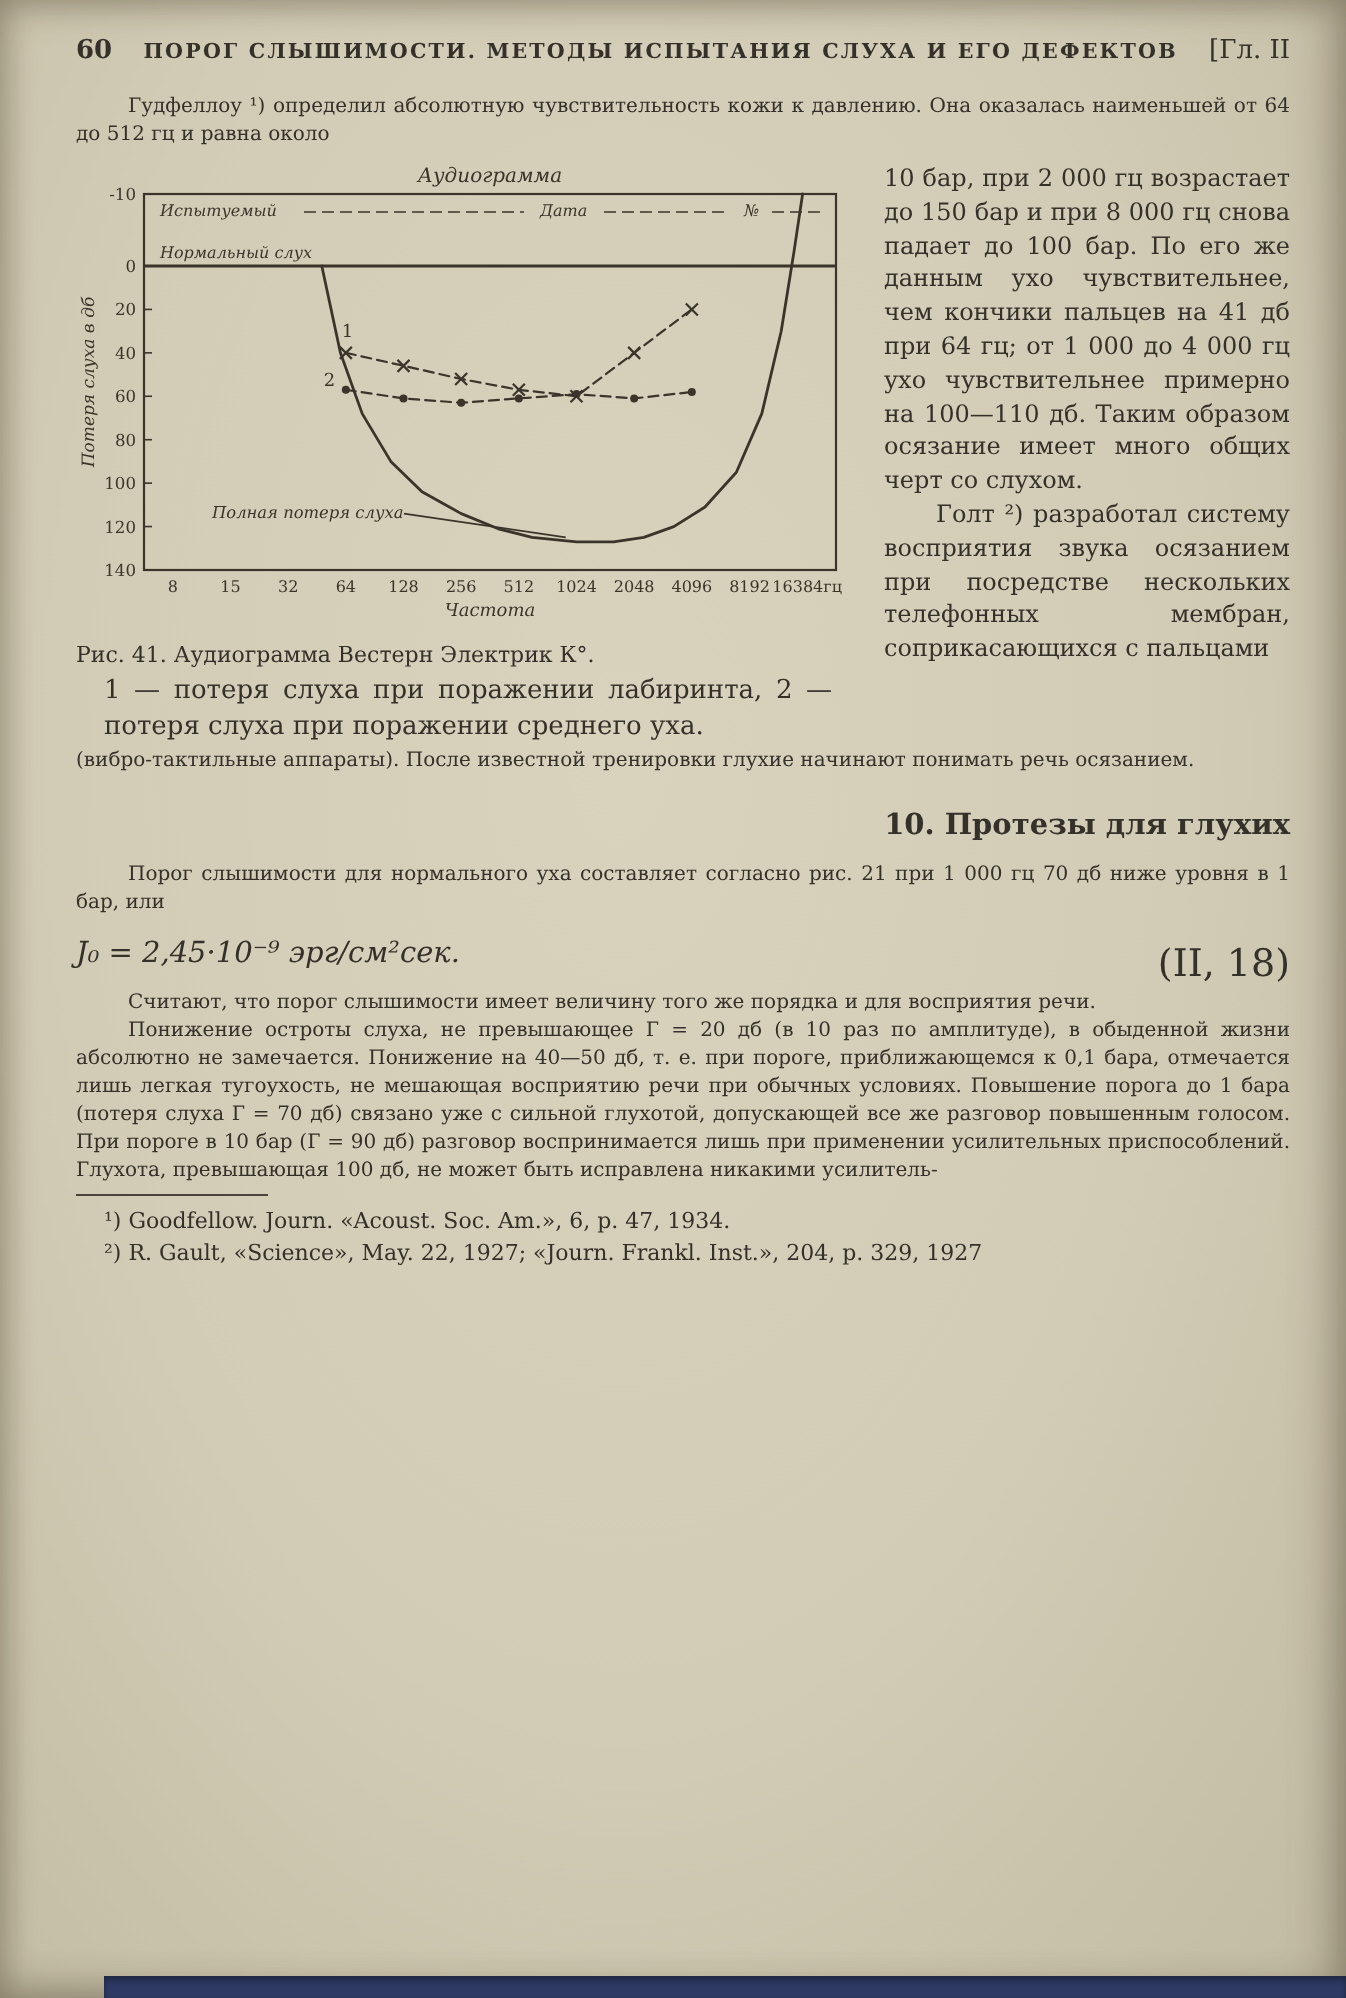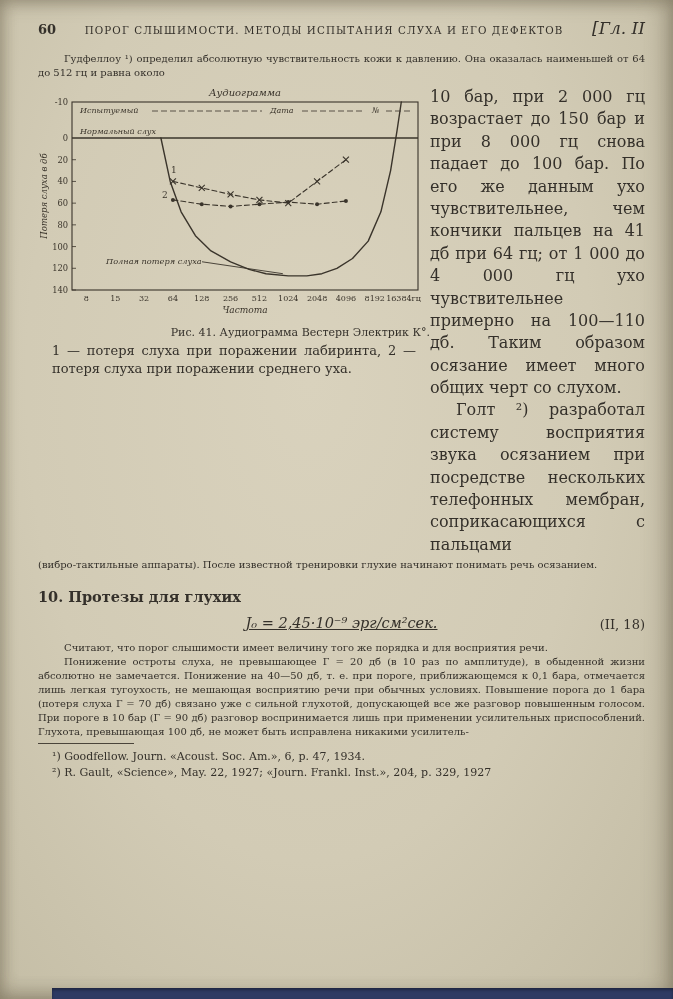--- a/index.html
+++ b/index.html
@@ -10,34 +10,34 @@
     color:#34302a;
     position:relative;
     overflow:hidden;
   }
   .vignette { position:absolute; inset:0; pointer-events:none;
     box-shadow: inset -10px 0 22px rgba(80,70,50,.28), inset 6px 0 14px rgba(80,70,50,.15),
                 inset 0 -8px 16px rgba(80,70,50,.18), inset 0 6px 12px rgba(80,70,50,.12); }
   .page { padding:18px 28px 0 38px; position:relative; }
   .running-head { display:flex; align-items:baseline; margin-bottom:14px; }
   .pg-num { font-weight:bold; font-size:13px; }
-  .head-title { flex:1; text-align:center; letter-spacing:1.1px; font-weight:normal; font-size:10.3px; }
-  .chap { font-size:17px;font-style:italic; }
+  .head-title { flex:1; text-align:center; letter-spacing:1.1px; font-weight:bold; font-size:10.3px; }
+  .chap { font-size:13px; }
   .para { font-size:10px; line-height:1.4; text-align:justify; hyphens:auto; }
   .indent { text-indent:26px; }
-  .fig-row { display:flex; margin:6px 0 2px; }
+  .fig-row { display:flex; gap:12px; margin:6px 0 2px; }
   .audiogram { width:392px; flex:0 0 auto; }
-  .fig-caption { font-size:11px; text-align:right; margin-top:4px; }
+  .fig-caption { font-size:11px; text-align:left; margin-top:4px; }
   .fig-legend { font-size:13px; line-height:1.35; text-align:justify; margin:3px 14px 0; }
   .right-col { flex:1; min-width:0; }
-  .right-col .para { font-size:16px; line-height:1.4; }
-  .section-heading { font-size:14.5px; font-weight:bold; text-align:left; margin:16px 0 10px; }
-  .formula { position:relative; text-align:center; font-size:14.5px; margin:10px 0;text-decoration:underline; }
+  .right-col .para { font-size:12px; line-height:1.4; }
+  .section-heading { font-size:14.5px; font-weight:bold; text-align:right; margin:16px 0 10px; }
+  .formula { position:relative; text-align:left; font-size:14.5px; margin:10px 0; }
   .formula-body { font-style:italic; }
-  .formula-num { position:absolute; right:0; top:2px; font-size:13px; }
+  .formula-num { position:absolute; right:0; top:2px; font-size:19px; }
   .footnotes { margin-top:4px; }
   .fn-rule { width:96px; border-top:1px solid #4a443a; margin-bottom:5px; }
   .footnote { font-size:11px; line-height:1.45; text-indent:14px; text-align:justify; }
   .scan-bar { position:absolute; left:52px; right:0; bottom:0; height:11px; background:#2e3a63;
     box-shadow: inset 0 2px 3px rgba(0,0,0,.35); }
 </style>
 </head>
 <body>
 
 <div class="vignette"></div>
@@ -132,20 +132,21 @@
     <div class="right-col">
       <p class="para">10 бар, при 2 000 гц возрастает до 150 бар и при 8 000 гц снова падает до 100 бар. По его же данным ухо чувствительнее, чем кончики пальцев на 41 дб при 64 гц; от 1 000 до 4 000 гц ухо чувствительнее примерно на 100—110 дб. Таким образом осязание имеет много общих черт со слухом.</p>
       <p class="para indent">Голт ²) разработал систему восприятия звука осязанием при посредстве нескольких телефонных мембран, соприкасающихся с пальцами</p>
     </div>
   </div>
 
   <p class="para">(вибро-тактильные аппараты). После известной тренировки глухие начинают понимать речь осязанием.</p>
 
   <h2 class="section-heading">10. Протезы для глухих</h2>
 
+  <p class="para indent">Порог слышимости для нормального уха составляет согласно рис. 21 при 1 000 гц 70 дб ниже уровня в 1 бар, или</p>
 
   <div class="formula">
     <span class="formula-body">J₀ = 2,45·10⁻⁹ эрг/см²сек.</span>
     <span class="formula-num">(II, 18)</span>
   </div>
 
 
 
   <p class="para indent">Считают, что порог слышимости имеет величину того же порядка и для восприятия речи.</p>
 

